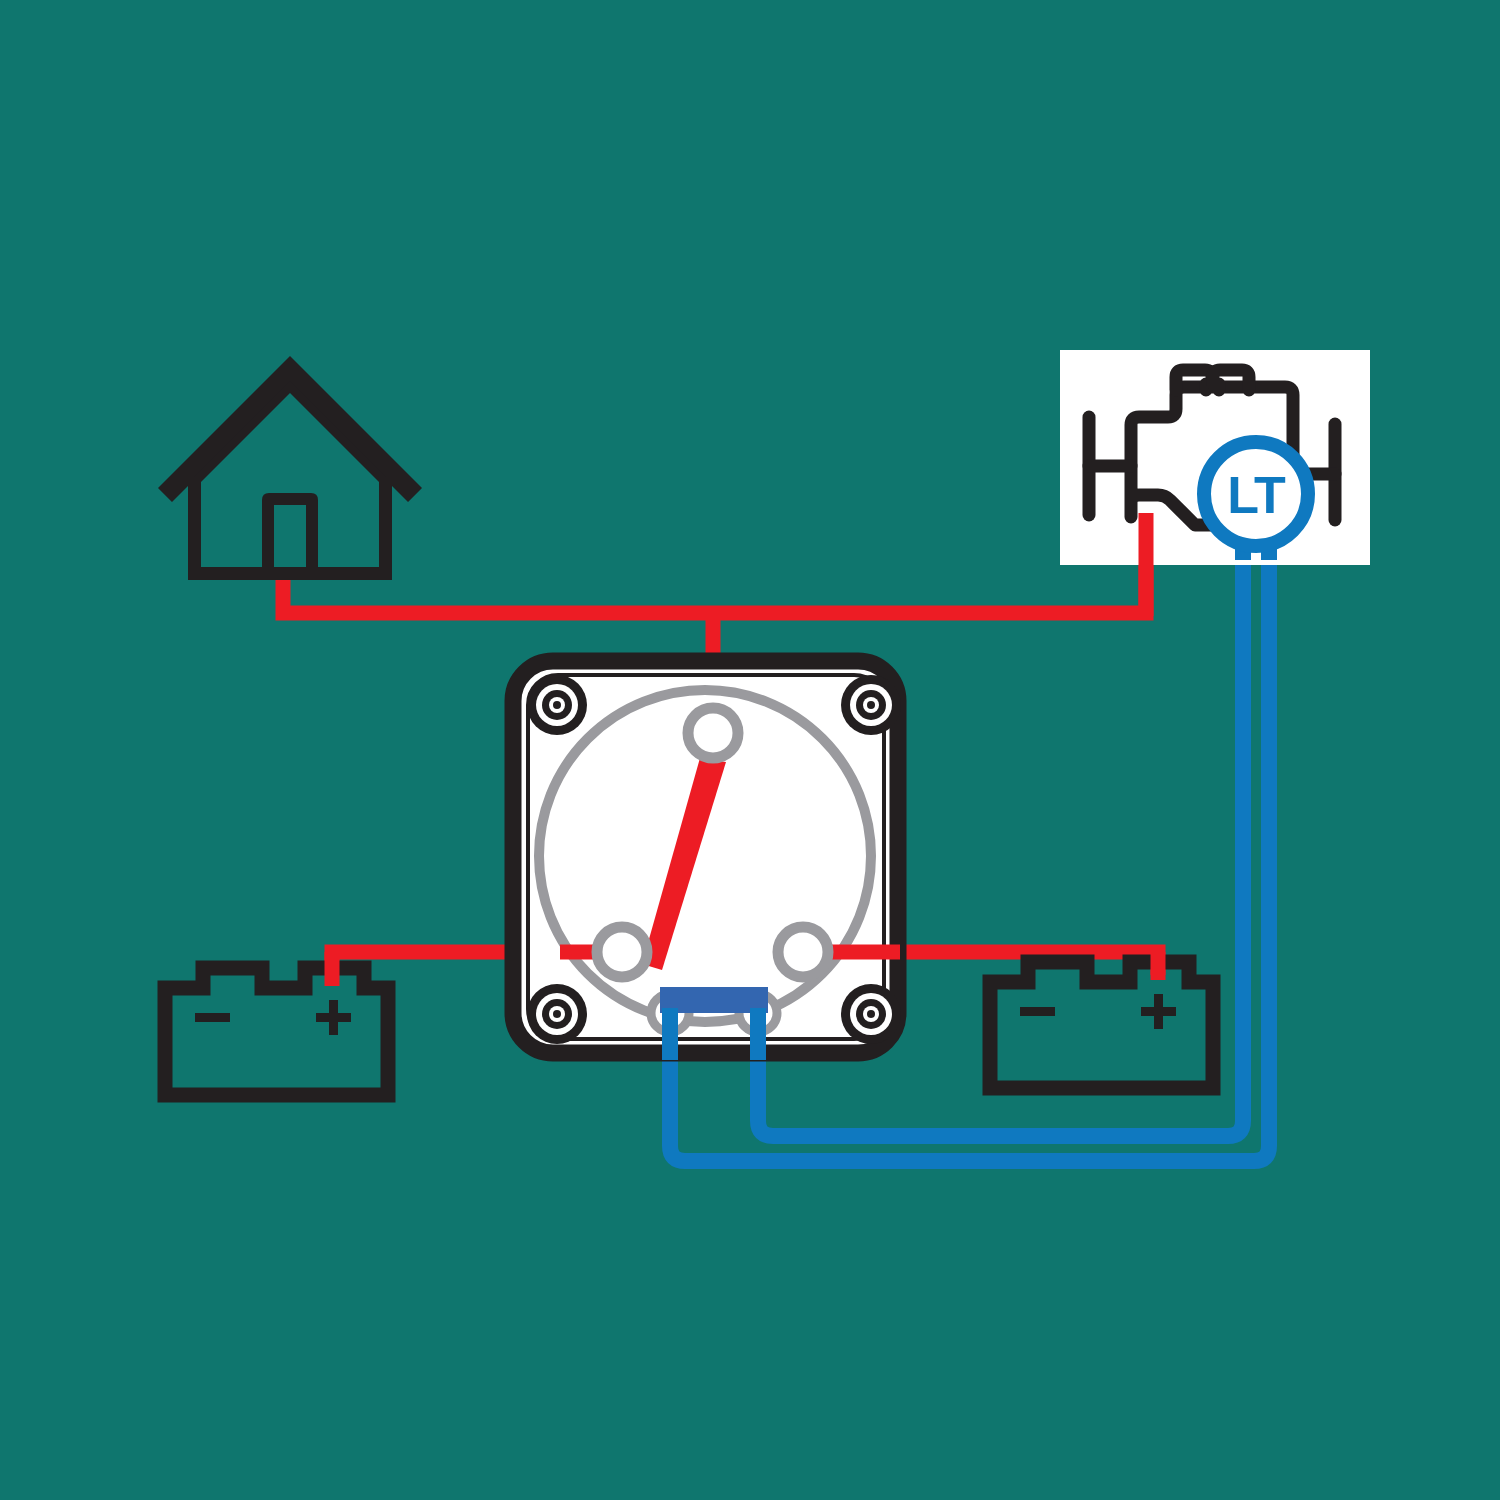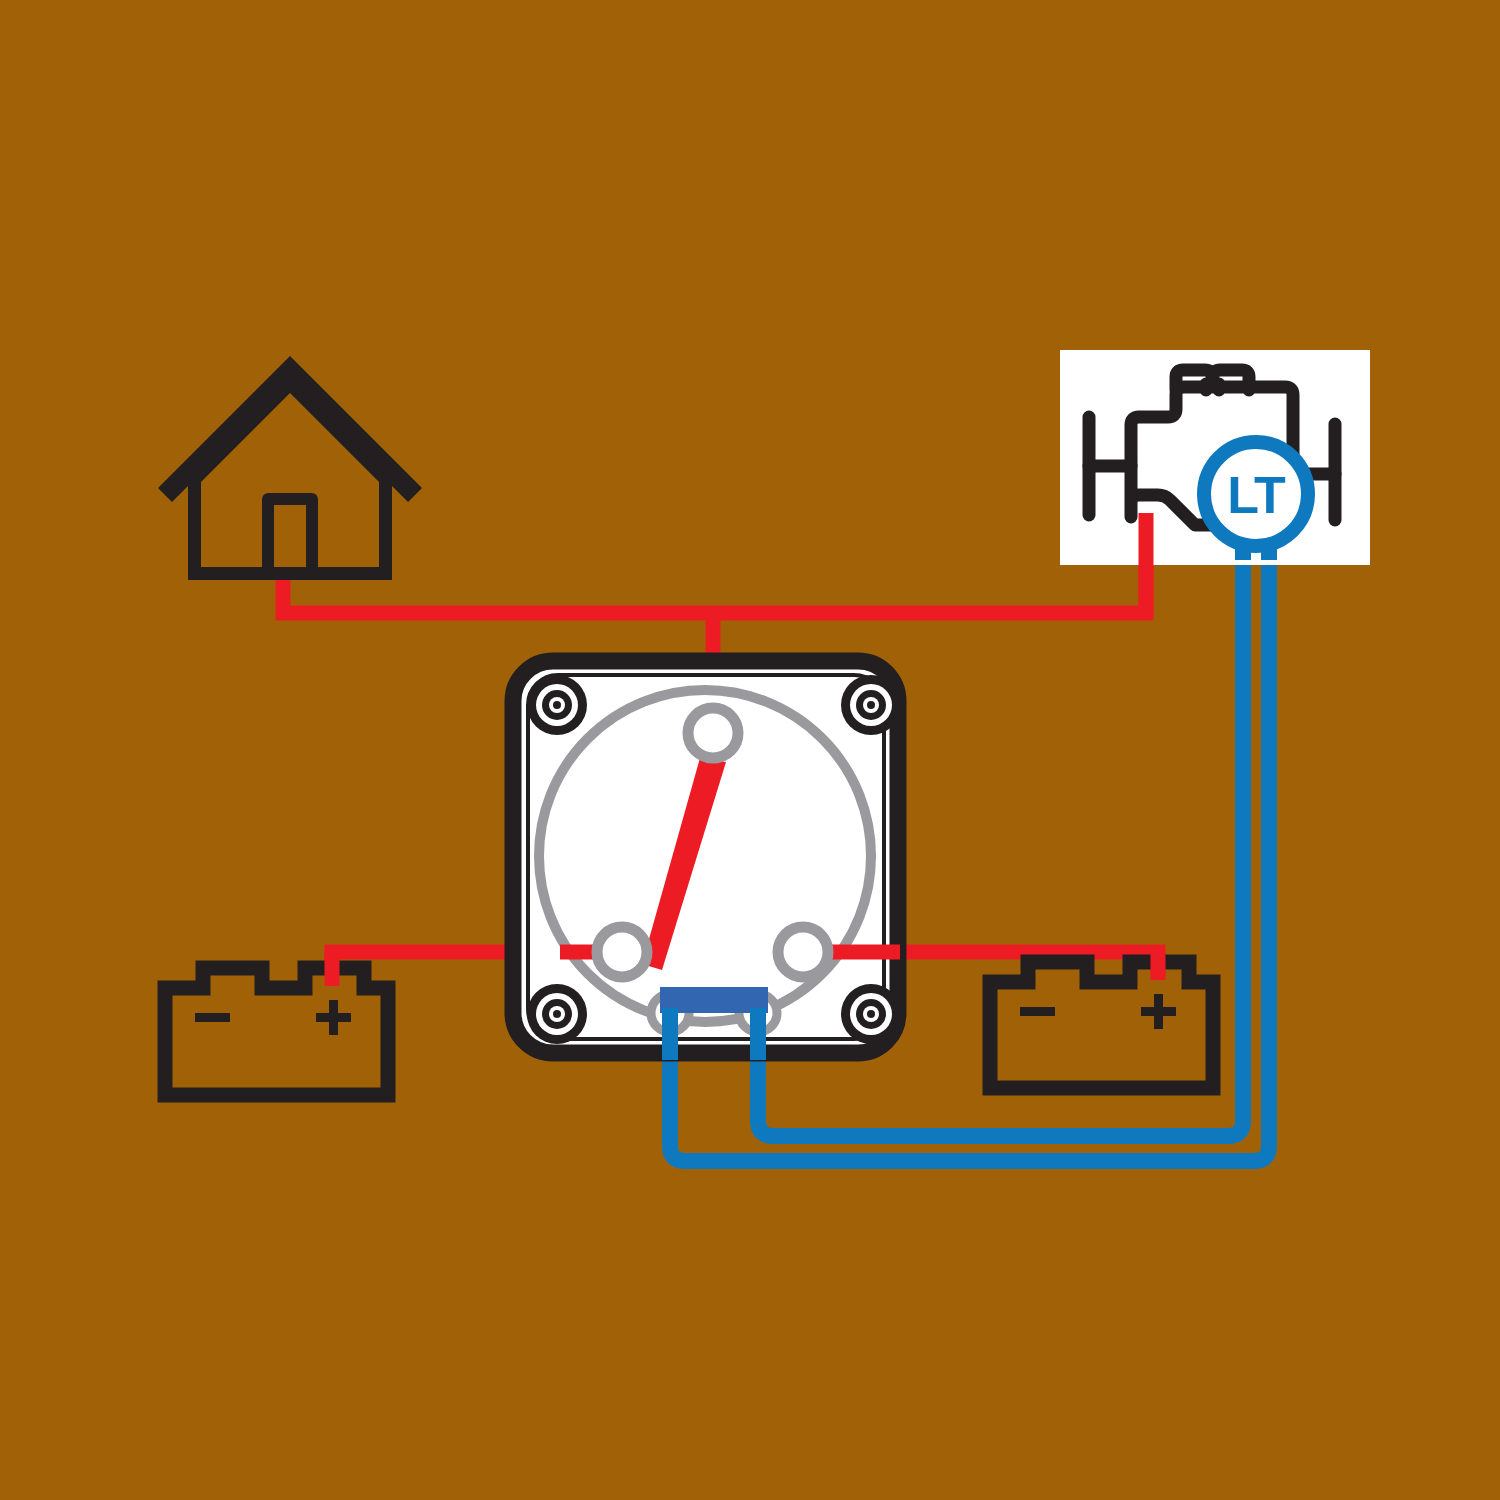--- a/index.html
+++ b/index.html
@@ -11,21 +11,21 @@
   body {
     width: 1500px;
     height: 1500px;
     overflow: hidden;
     font-family: "Liberation Sans", sans-serif;
   }
   #diagram-root {
     position: relative;
     width: 1500px;
     height: 1500px;
-    background: #a16207;
+    background: #0f766e;
   }
   svg#wiring-svg {
     display: block;
     width: 1500px;
     height: 1500px;
   }
   .lt-label {
     font-family: "Liberation Sans", sans-serif;
     font-weight: bold;
     font-size: 52px;

